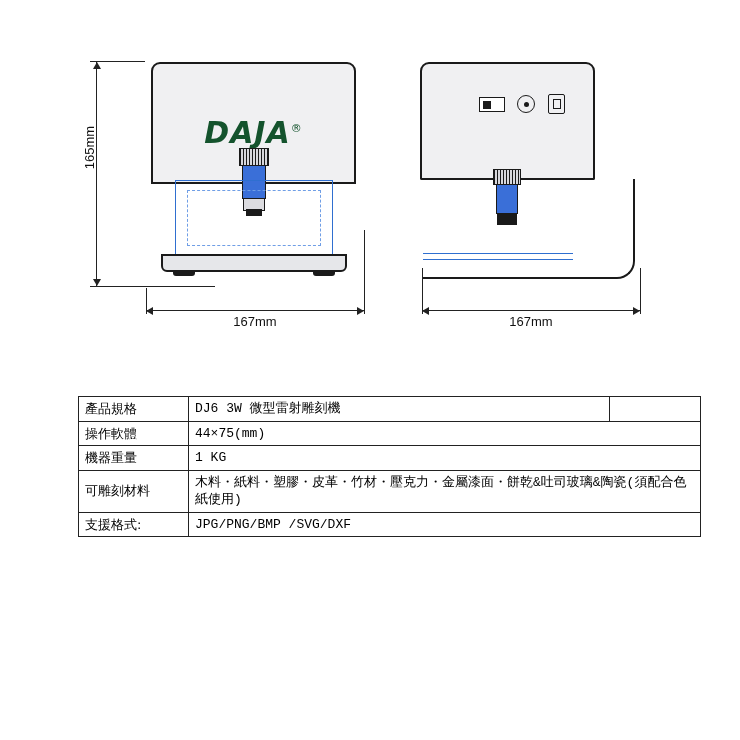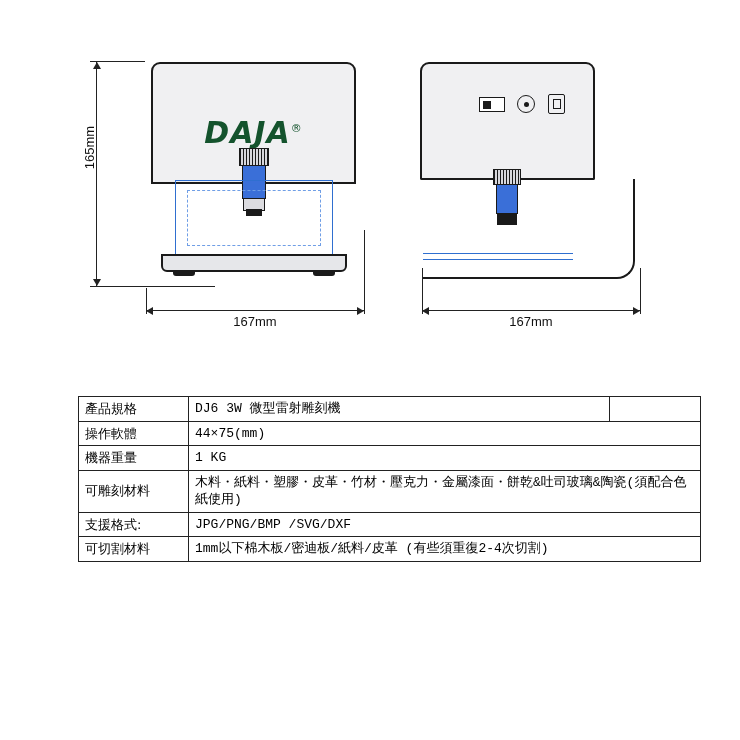--- a/index.html
+++ b/index.html
@@ -557,19 +557,15 @@
         <td class="v" colspan="2">1 KG</td>
       </tr>
       <tr>
         <td class="k">可雕刻材料</td>
         <td class="v" colspan="2">木料・紙料・塑膠・皮革・竹材・壓克力・金屬漆面・餅乾&amp;吐司玻璃&amp;陶瓷(須配合色紙使用)</td>
       </tr>
       <tr>
         <td class="k">支援格式:</td>
         <td class="v" colspan="2">JPG/PNG/BMP /SVG/DXF</td>
       </tr>
-      <tr>
-        <td class="k">可切割材料</td>
-        <td class="v" colspan="2">1mm以下棉木板/密迪板/紙料/皮革 (有些須重復2-4次切割)</td>
-      </tr>
     </tbody>
   </table>
 </div>
 
 </body></html>

